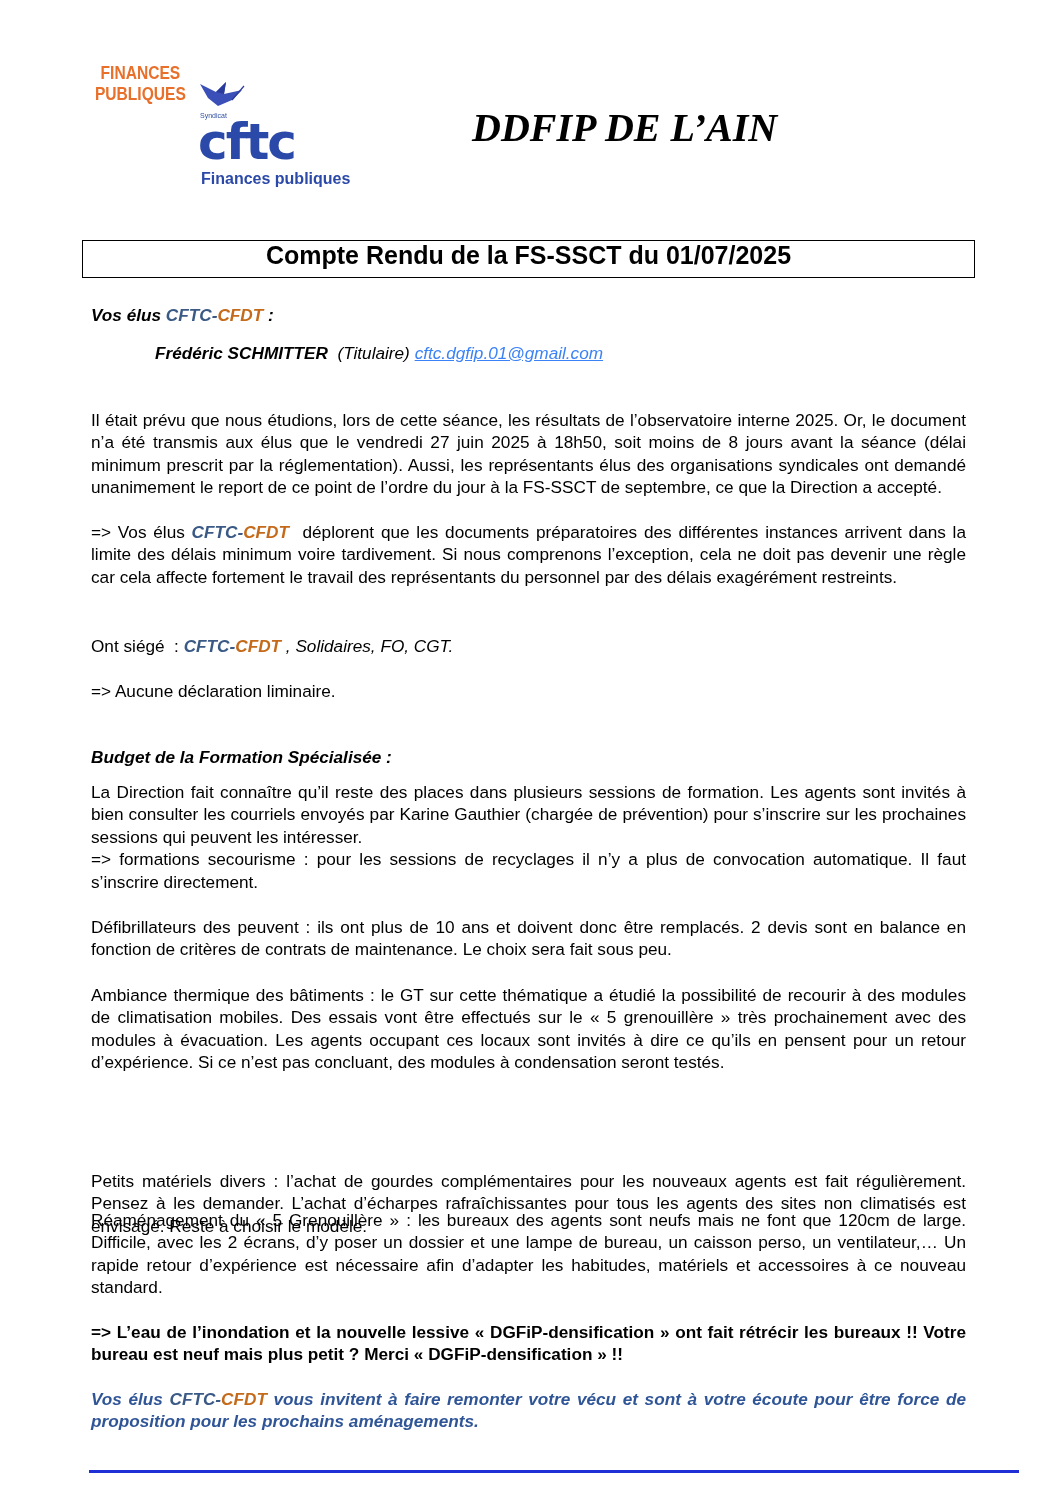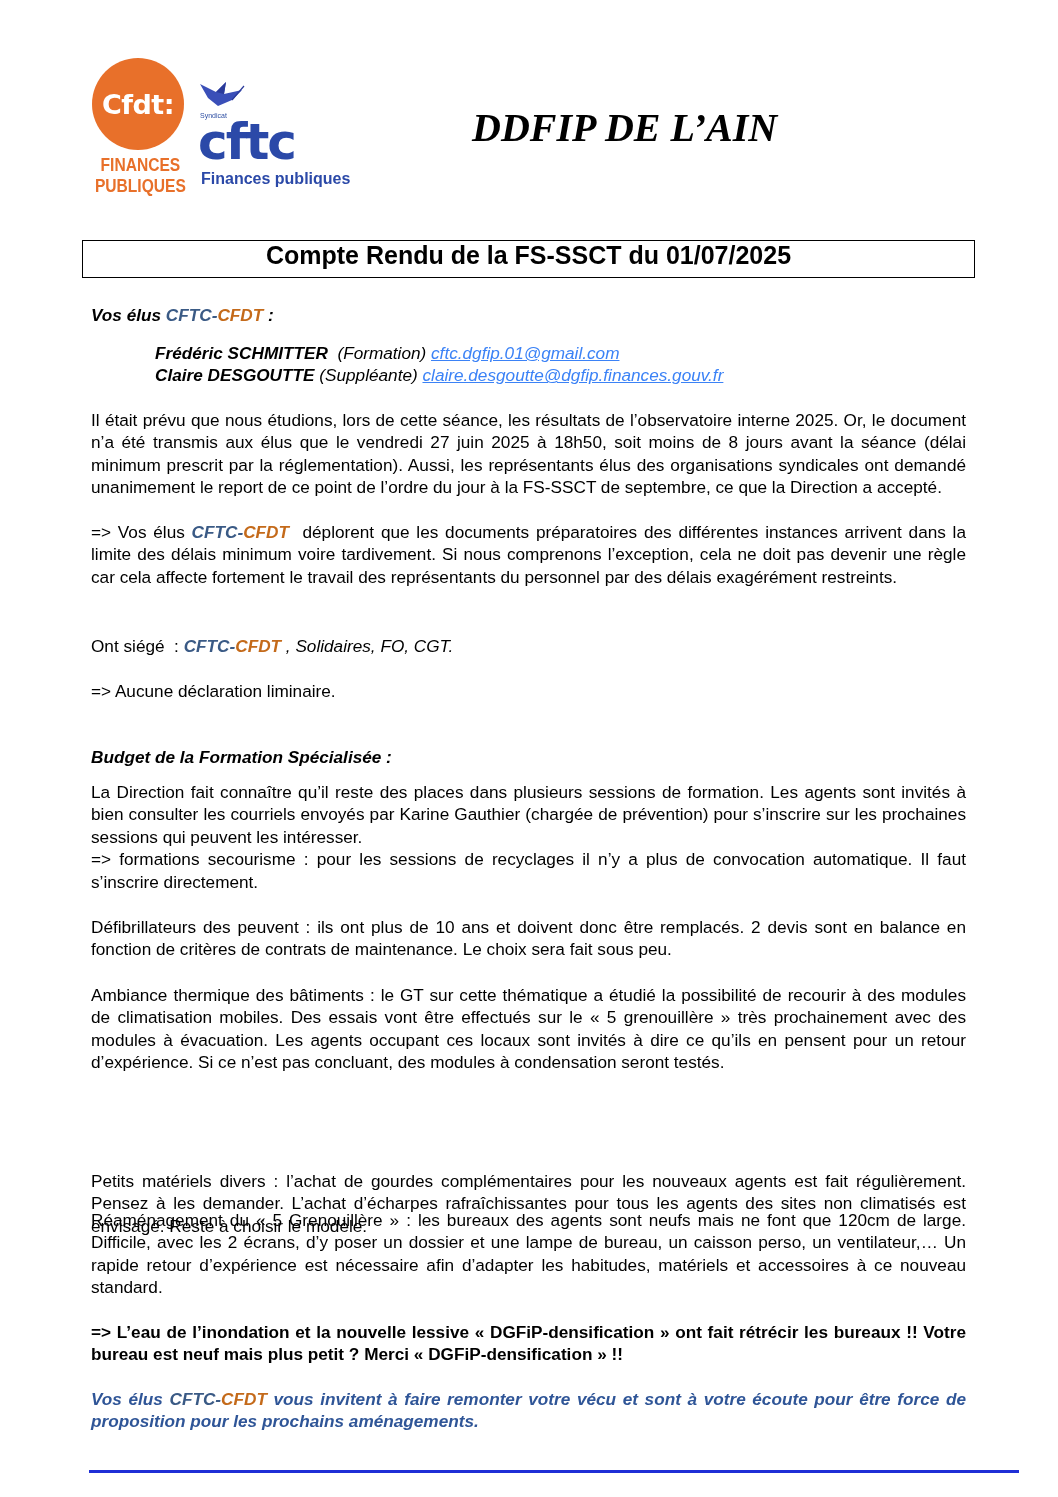--- a/index.html
+++ b/index.html
@@ -23,21 +23,20 @@
     .u { }
     a.mail { color:#3b82f6; font-style:italic; text-decoration:underline; }
     .names { position:absolute; left:155px; top:342px; font-size:17.2px; line-height:22.4px; }
     .final { color:#2f5597; font-weight:bold; font-style:italic; }
     .rule { position:absolute; left:89px; top:1470px; width:930px; height:3px; background:#1f2fd6; }
   </style>
 </head>
 <body>
 
 <div class="logo-cfdt">
-  <div class="cfdt-circle">Cfdt:</div>
   <div class="cfdt-sub">
     <div>FINANCES</div>
     <div>PUBLIQUES</div>
   </div>
 </div>
 
 <div class="logo-cftc">
   <svg class="bird" viewBox="0 0 50 35">
     <path d="M2 6 L18 14 L28 4 L26 16 L44 12 L34 22 L20 28 L10 20 Z" fill="#3a4fb8"></path>
     <path d="M18 14 L28 4 L26 16 Z" fill="#2a3a9a"></path>
@@ -53,24 +52,21 @@
 <div class="titlebox">
   <span>Compte Rendu de la FS-SSCT du 01/07/2025</span>
 </div>
 
 <div class="p bi" style="top:304px;">
   <span>Vos élus </span><span class="cftc">CFTC</span><span class="cftc">-</span><span class="cfdt">CFDT</span><span> :</span>
 </div>
 
 <div class="names">
   <div>
-    <span class="bi">Frédéric SCHMITTER</span><i style="white-space:pre;">  (Formation) </i><a class="mail" href="#">cftc.dgfip.01@gmail.com</a>
-  </div>
-  <div>
-    <span class="bi">Claire DESGOUTTE</span><i style="white-space:pre;"> (Suppléante) </i><a class="mail" href="#">claire.desgoutte@dgfip.finances.gouv.fr</a>
+    <span class="bi">Frédéric SCHMITTER</span><i style="white-space:pre;">  (Titulaire) </i><a class="mail" href="#">cftc.dgfip.01@gmail.com</a>
   </div>
 </div>
 
 <div class="p just-last" style="top:409px;">Il était prévu que nous étudions, lors de cette séance, les résultats de l’observatoire interne 2025. Or, le document n’a été transmis aux élus que le vendredi 27 juin 2025 à 18h50, soit moins de 8 jours avant la séance (délai minimum prescrit par la réglementation). Aussi, les représentants élus des organisations syndicales ont demandé unanimement le report de ce point de l’ordre du jour à la FS-SSCT de septembre, ce que la Direction a accepté.</div>
 
 <div class="p just-last" style="top:521px;">
   <span>=&gt; Vos élus </span><span class="cftc">CFTC</span><span class="cftc">-</span><span class="cfdt">CFDT</span><span style="white-space:pre-wrap;">  déplorent que les documents préparatoires des différentes instances arrivent dans la limite des délais minimum voire tardivement. Si nous comprenons l’exception, cela ne doit pas devenir une règle car cela affecte fortement le travail des représentants du personnel par des délais exagérément restreints.</span>
 </div>
 
 <div class="p" style="top:635px;">

